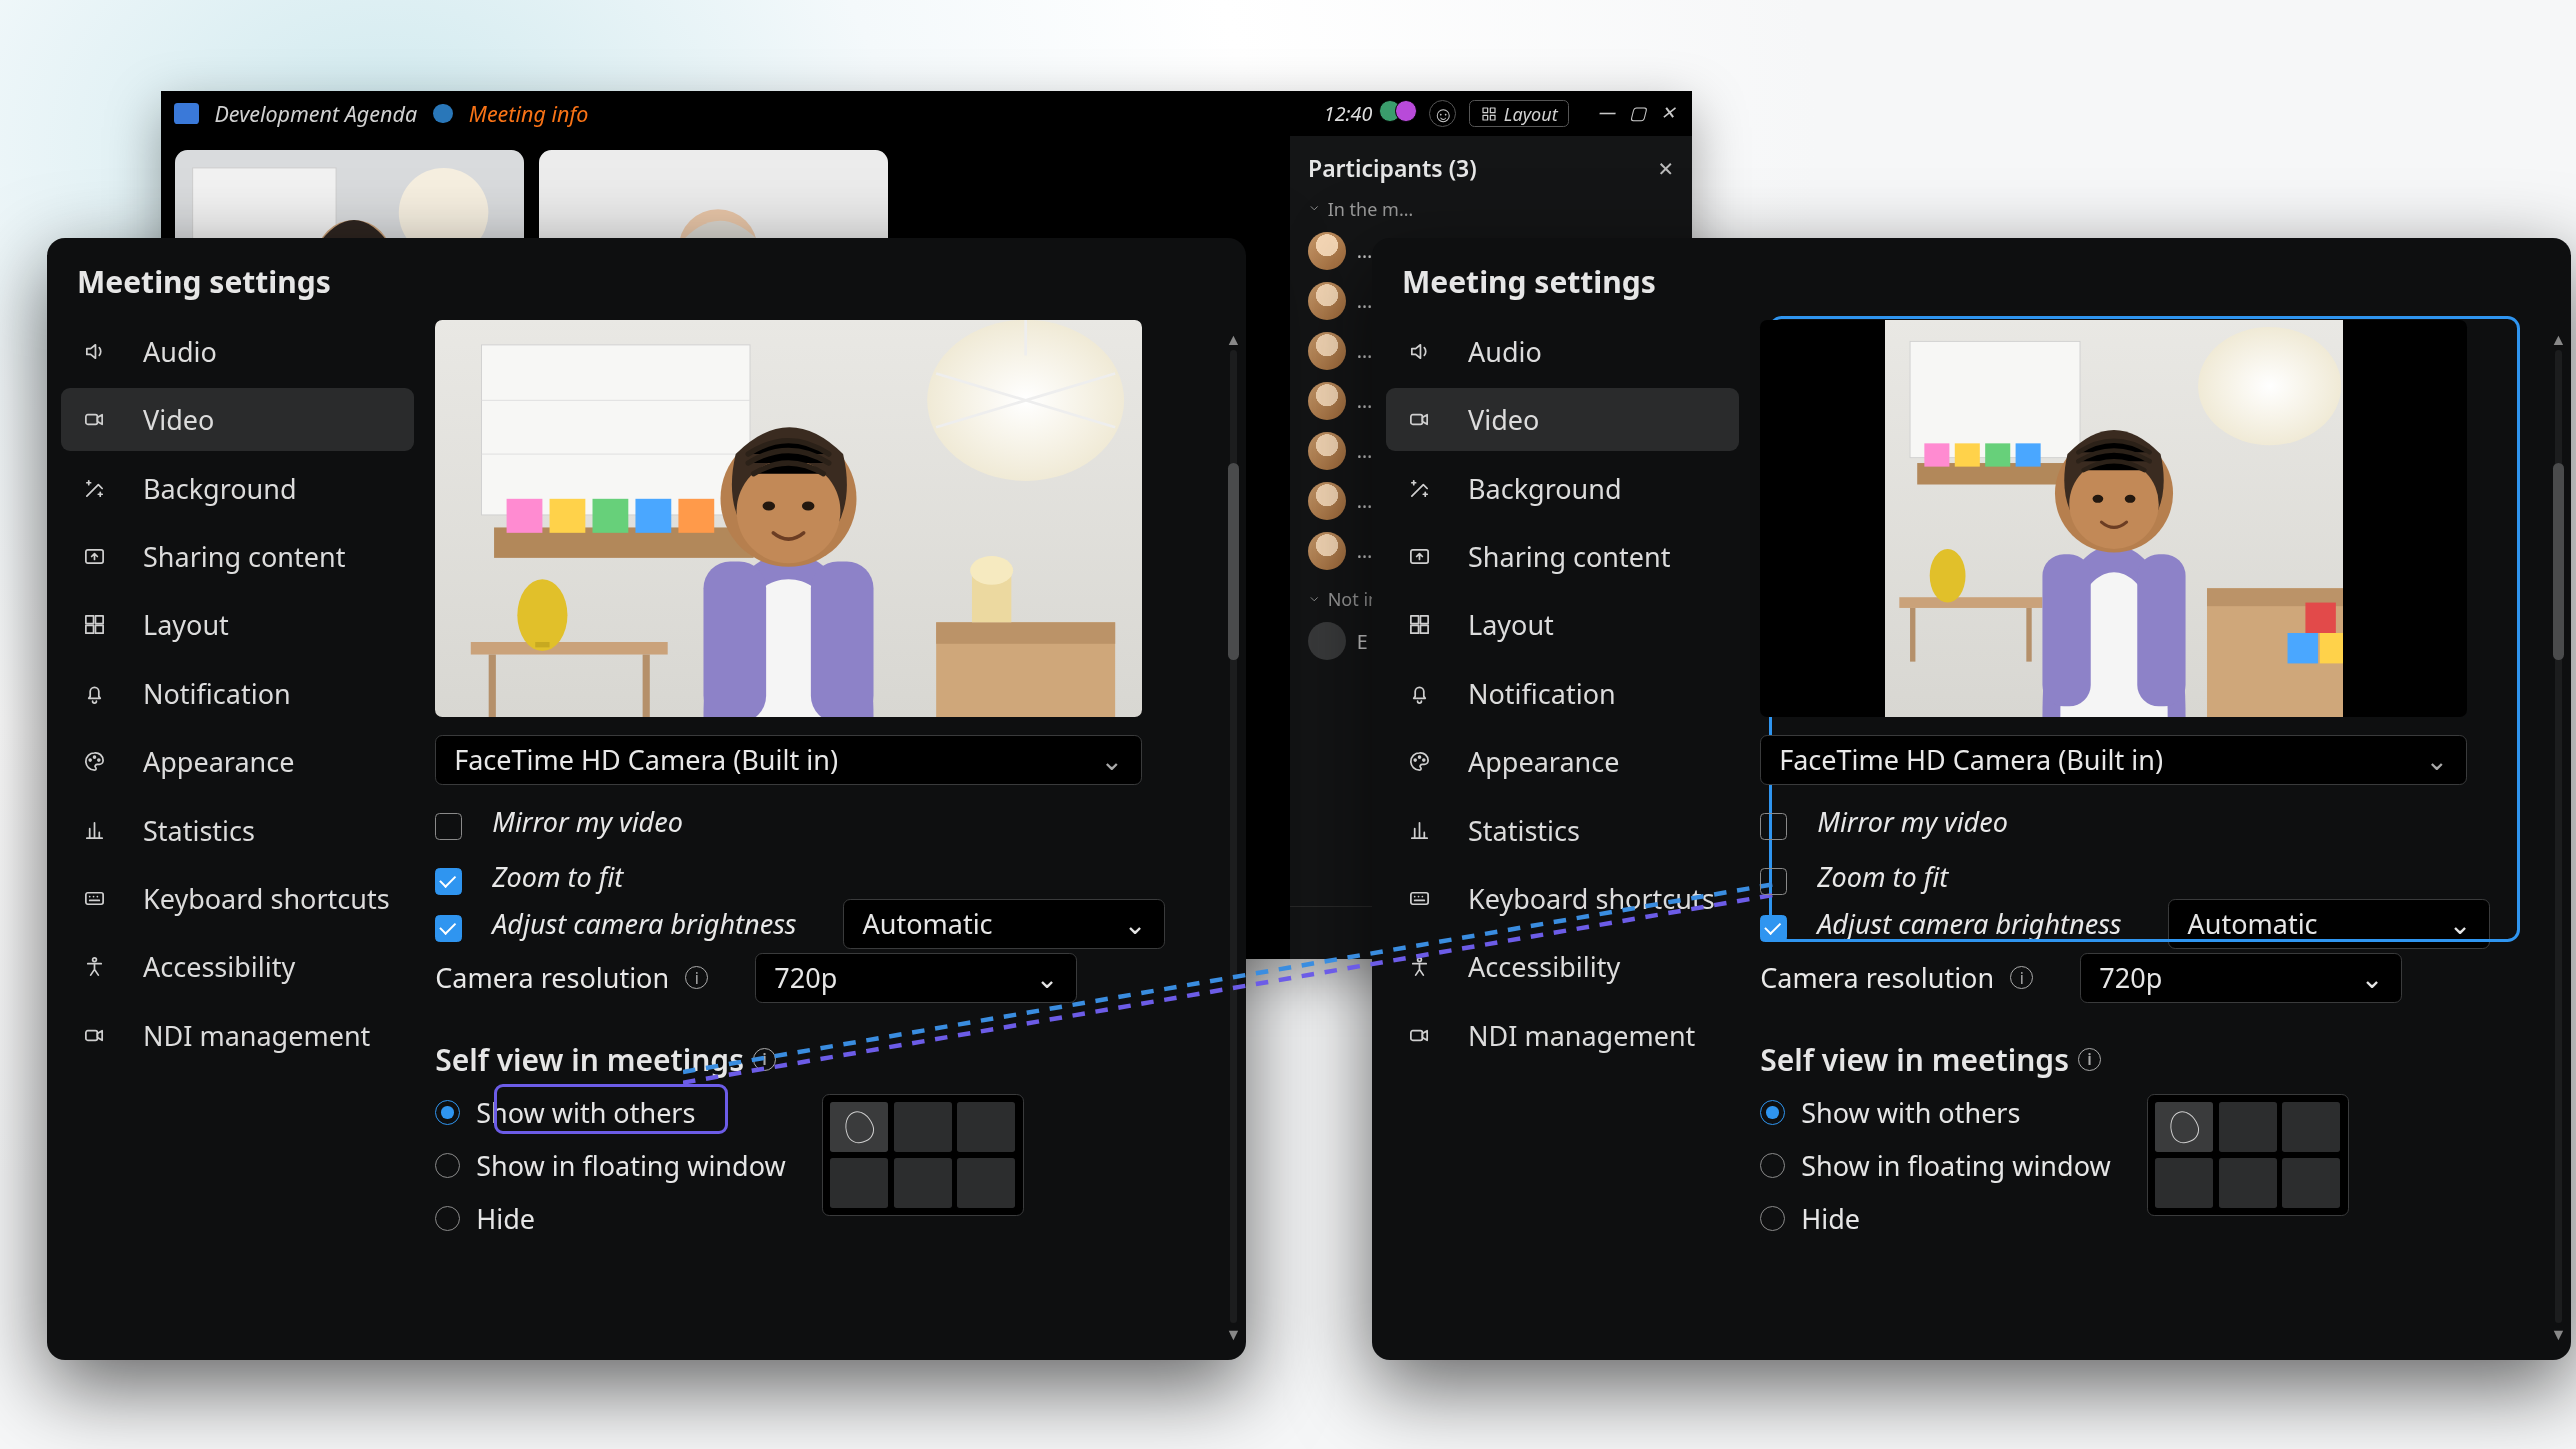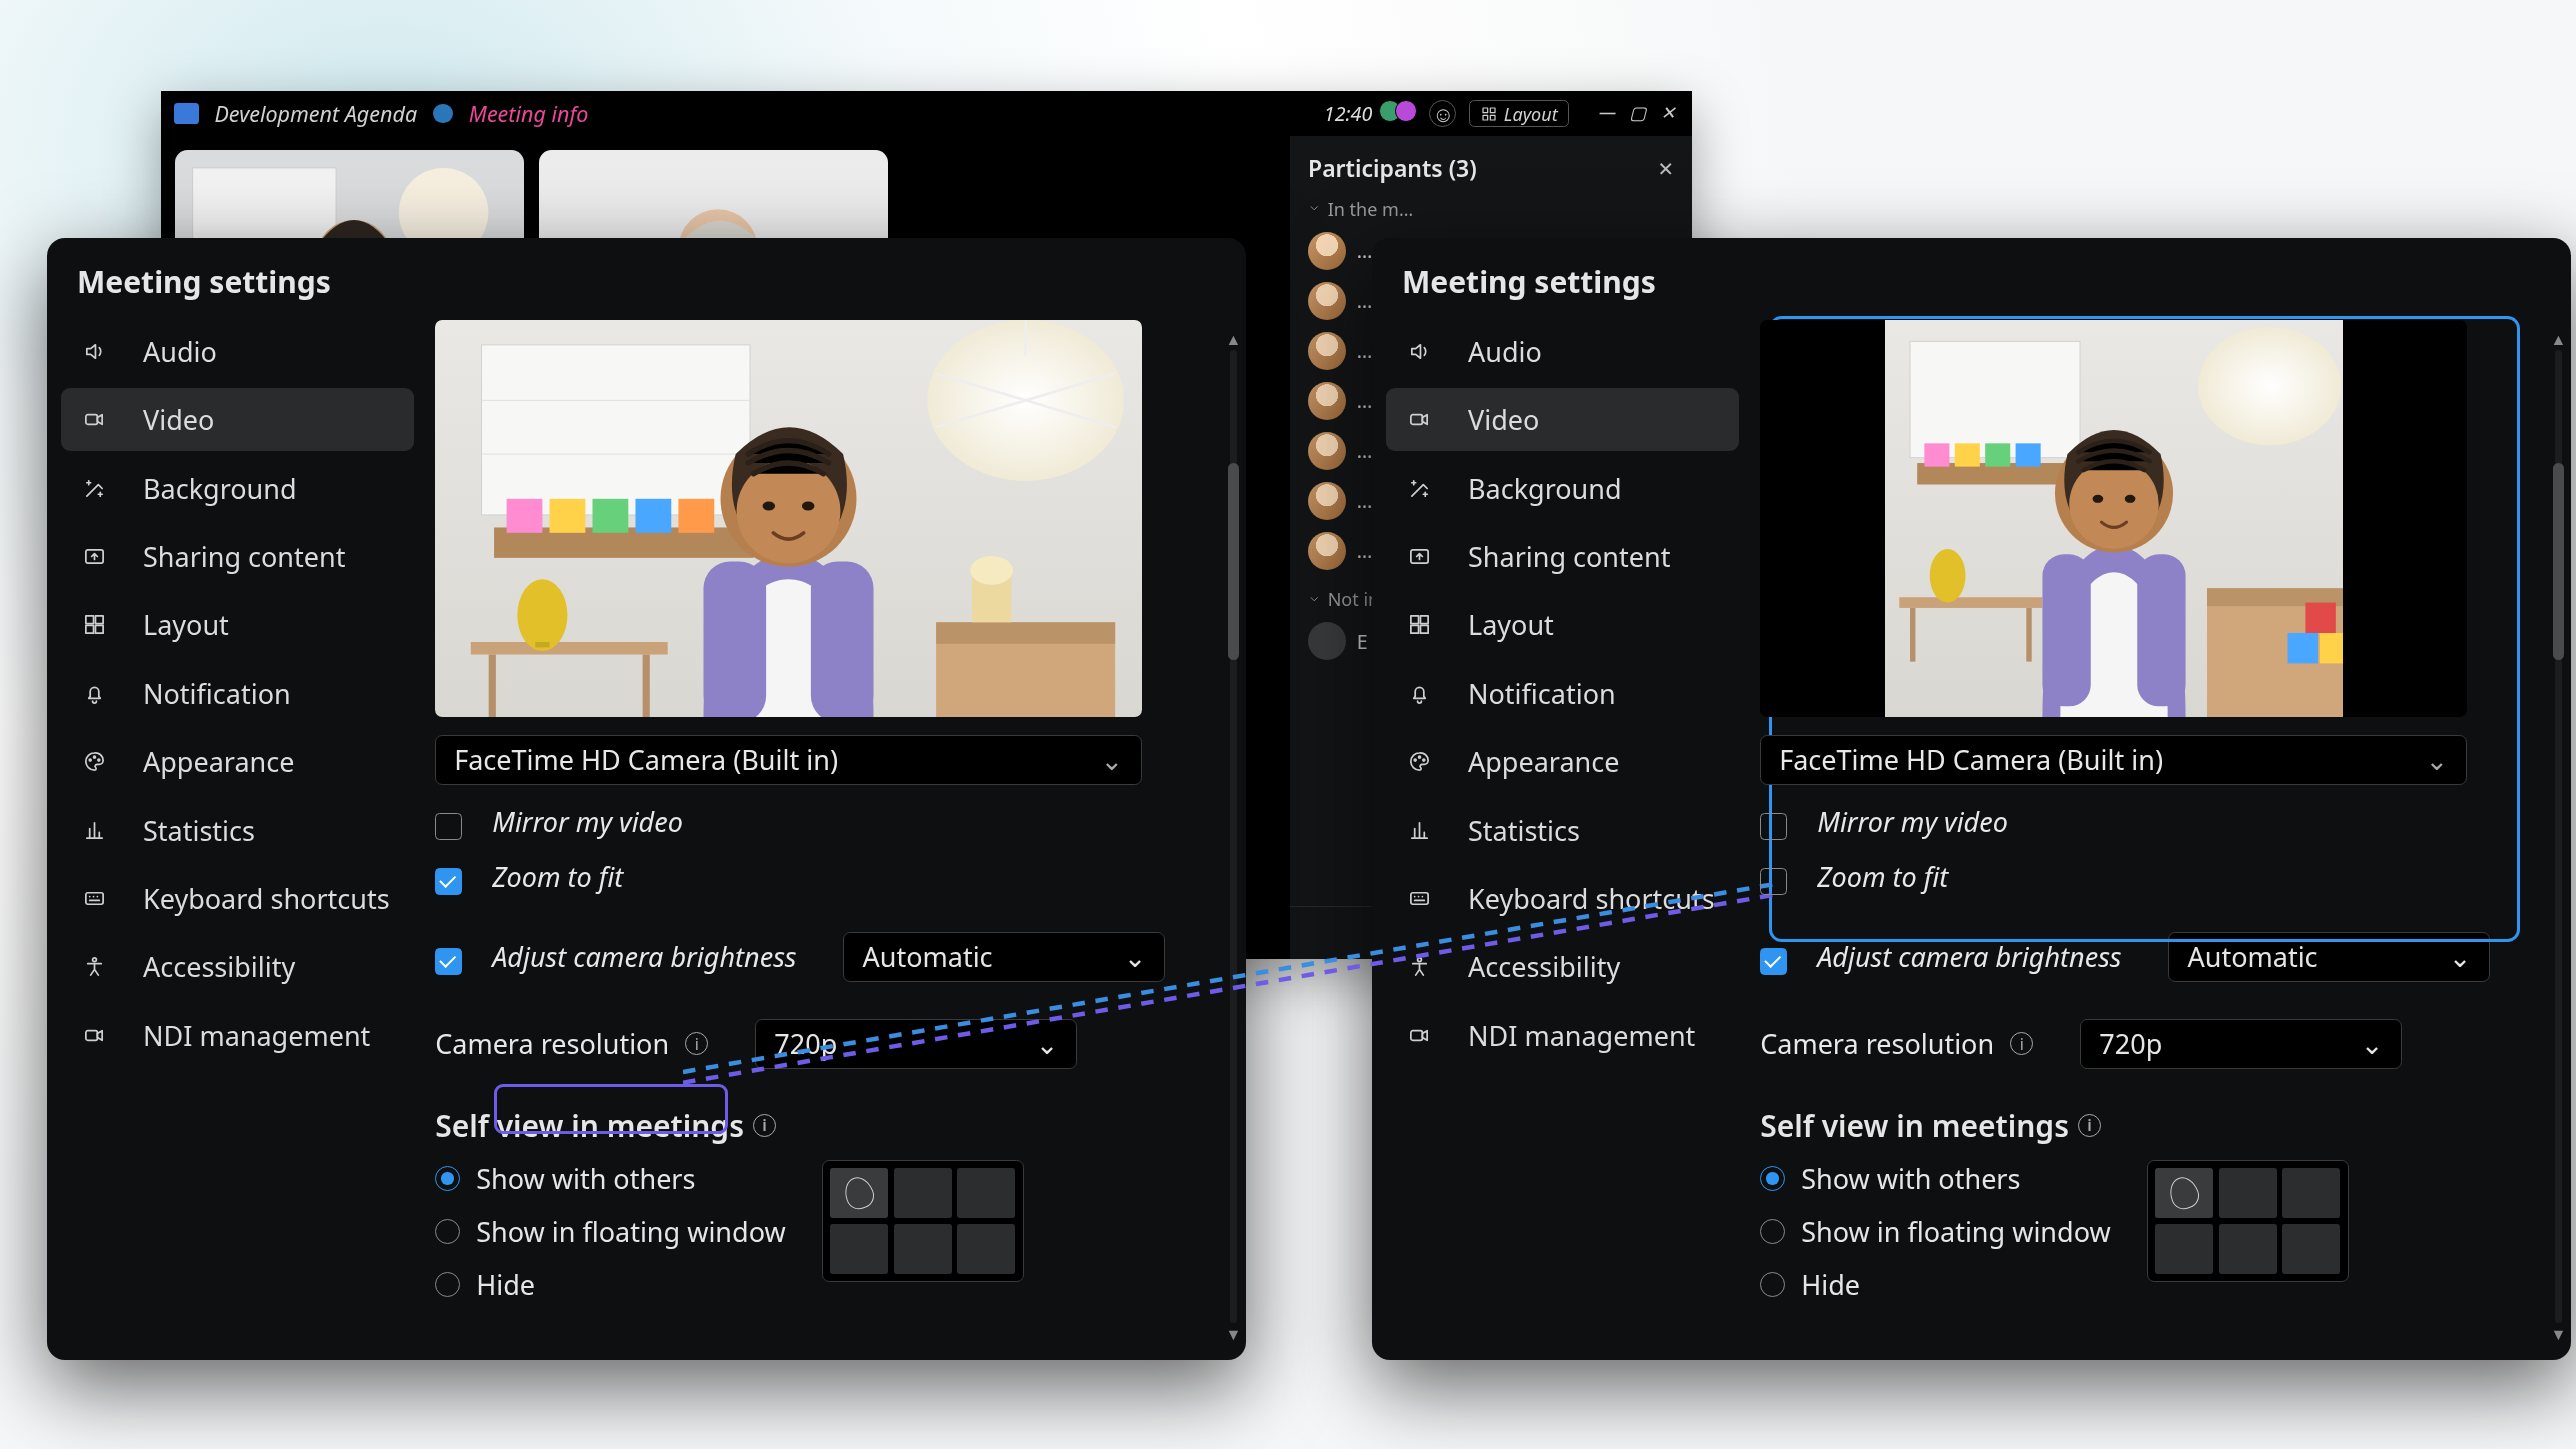--- a/index.html
+++ b/index.html
@@ -165,21 +165,21 @@
     display:flex;align-items:center;justify-content:space-between;padding:0 18px;font-size:27px;
   }
   .row{display:flex;align-items:center;gap:16px;margin-top:18px;font-size:27px;color:#e8e8e8;}
   .row label{display:flex;align-items:flex-end;gap:30px;cursor:pointer;font-style:italic;}
   .chk{
     width:27px;height:27px;border:1.8px solid #8a8a8a;border-radius:4.5px;flex:0 0 27px;display:flex;align-items:center;justify-content:center;
     background:transparent;
   }
   .chk.checked{background:var(--accent);border-color:var(--accent);}
   .chk.checked::after{content:"";width:12.5px;height:7.2px;border-left:2.7px solid #fff;border-bottom:2.7px solid #fff;transform:rotate(-45deg) translate(0.9px,-1.8px);}
-  .row-split{display:flex;align-items:center;justify-content:flex-start;gap:47px;margin-top:37px;}
+  .row-split{display:flex;align-items:center;justify-content:flex-start;gap:47px;margin-top:4px;}
   .row-split .row{margin-top:0;}
   .row-split .select-sm{width:322px;}
   .info-ico{
     width:23px;height:23px;border:1.8px solid #aaa;border-radius:50%;display:inline-flex;align-items:center;justify-content:center;font-size:16px;color:#aaa;margin-left:9px;
   }
 
   .section-title{font-size:30px;font-weight:600;margin:36px 0 14.3px 0;display:flex;align-items:center;}
   .radio-group{display:flex;gap:36px;align-items:flex-start;}
   .radio-col{display:flex;flex-direction:column;gap:16px;}
   .radio{display:flex;align-items:center;gap:16px;font-size:27px;}
@@ -217,21 +217,21 @@
 </style>
 </head>
 <body>
 
 <div class="meeting-window">
   <div class="title-bar">
     <div class="title-left">
       <span class="app-icon"></span>
       <span>Development Agenda</span>
       <span class="info-icon"></span>
-      <span style="color:#ec4899;">Meeting info</span>
+      <span style="color:#f97316;">Meeting info</span>
     </div>
     <div class="title-right">
       <span class="clock">12:40</span>
       <span class="avatar-pair">
           <span></span>
           <span style="background:#b84ad9"></span>
         </span>
       <span class="tb-btn circle">☺</span>
       <span class="tb-pill">
         <svg width="16" height="16" viewBox="0 0 24 24" class="ico-stroke">

